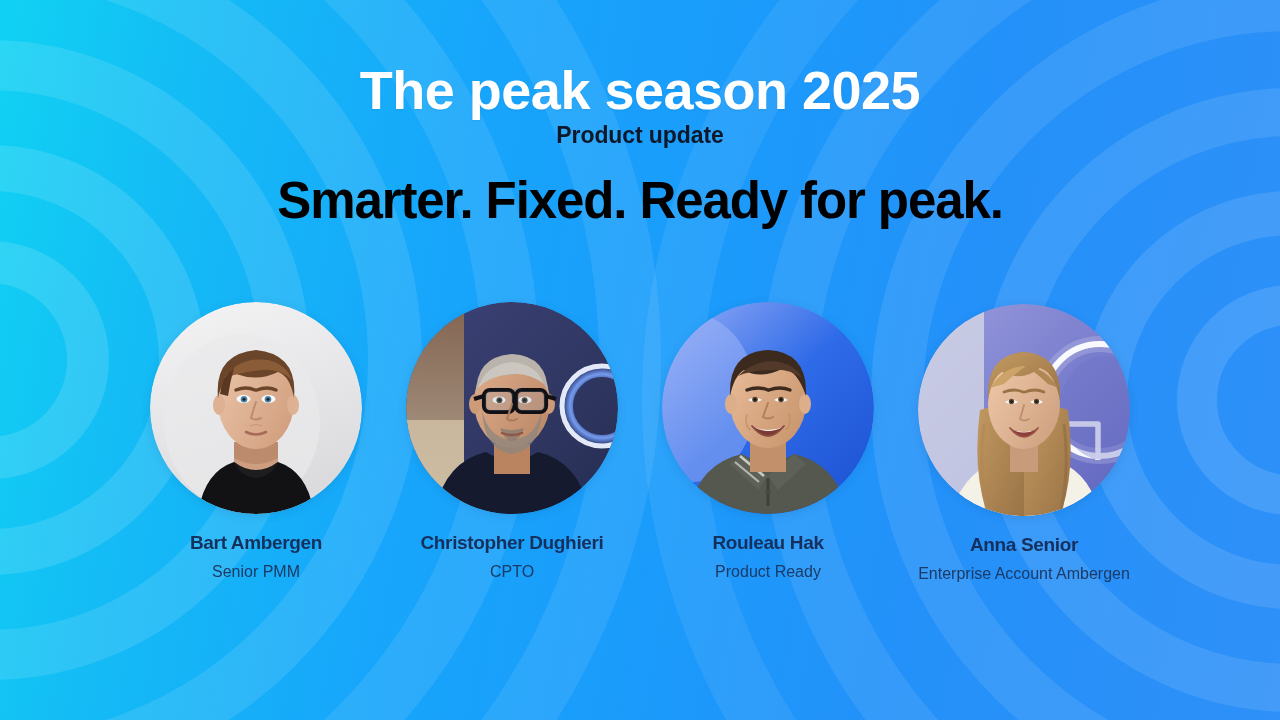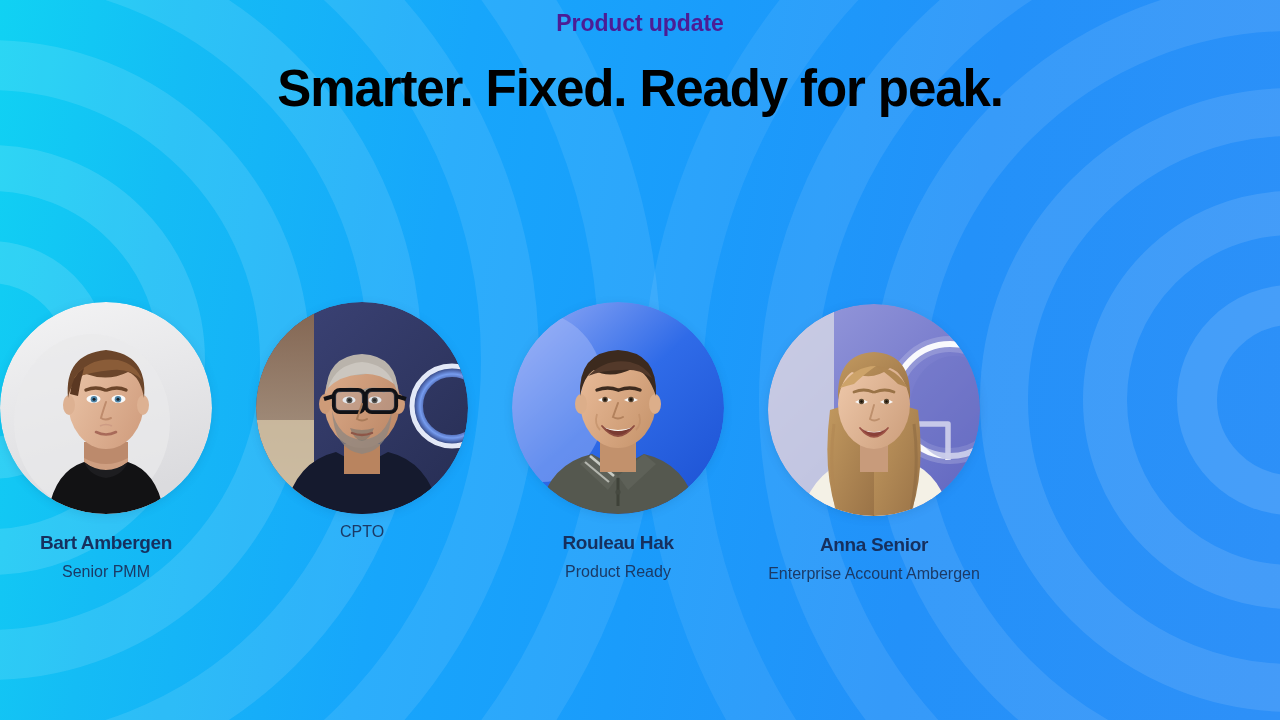--- a/index.html
+++ b/index.html
@@ -25,34 +25,34 @@
     display:flex; flex-direction:column; align-items:center;
   }
 
   #title {
     margin-top:62px;
     font-size:54px; font-weight:700; letter-spacing:-0.5px;
     color:#FFFFFF; line-height:1.05;
     text-shadow:0 1px 2px rgba(0,60,120,.10);
   }
   #subtitle {
-    margin-top:10px;
+    margin-top:3px;
     font-size:23px; font-weight:700; letter-spacing:-0.1px;
-    color:#4c1d95;
+    color:#0f172a;
   }
   #headline {
     margin-top:24px;
     font-size:51px; font-weight:700; letter-spacing:-1.1px;
     color:#000000; line-height:1.1;
   }
 
   
   #speakers {
     position:absolute; top:302px; left:0; right:0;
-    display:flex; align-items:flex-start;
+    display:flex; justify-content:center; align-items:flex-start;
     gap:44px;
   }
   .speaker { width:212px; display:flex; flex-direction:column; align-items:center; }
   .avatar {
     width:212px; height:212px; border-radius:50%;
     overflow:hidden; position:relative;
     box-shadow:0 2px 10px rgba(10,60,110,.13);
   }
   .avatar svg { display:block; width:212px; height:212px; }
   .sp-name {
@@ -97,20 +97,21 @@
         <circle cx="1292" cy="400" r="395" fill="none" stroke="#FFFFFF" stroke-opacity="0.095" stroke-width="52"></circle>
         <circle cx="1292" cy="400" r="288" fill="none" stroke="#FFFFFF" stroke-opacity="0.105" stroke-width="48"></circle>
         <circle cx="1292" cy="400" r="187" fill="none" stroke="#FFFFFF" stroke-opacity="0.115" stroke-width="44"></circle>
         <circle cx="1292" cy="400" r="95" fill="none" stroke="#FFFFFF" stroke-opacity="0.125" stroke-width="40"></circle>
       </g>
     </g>
   </svg>
 </div>
 
 <div id="content">
+  <div id="title">The peak season 2025</div>
   <div id="subtitle">Product update</div>
   <div id="headline">Smarter. Fixed. Ready for peak.</div>
 </div>
 
 <div id="speakers">
 
   <div class="speaker sp-1">
     <div class="avatar">
       <svg viewBox="0 0 212 212">
         <defs>
@@ -233,20 +234,21 @@
           </g>
           <rect x="79" y="89" width="28" height="20" rx="5" fill="#8FA6C8" opacity=".18"></rect>
           <rect x="111" y="89" width="28" height="20" rx="5" fill="#8FA6C8" opacity=".18"></rect>
 
           <path d="M106 102 q-4 12 -5 15 q5 3 10 0" stroke="#A87A58" stroke-width="2" fill="none" stroke-linecap="round"></path>
 
           <path d="M96 131 q10 4 20 0" stroke="#8E5647" stroke-width="2.4" fill="none" stroke-linecap="round"></path>
         </g>
       </svg>
     </div>
+    <div class="sp-name">Christopher Dughieri</div>
     <div class="sp-role">CPTO</div>
   </div>
 
   <div class="speaker sp-3">
     <div class="avatar">
       <svg viewBox="0 0 212 212">
         <defs>
           <linearGradient id="b3bg" x1="0.1" y1="0" x2="1" y2="1">
             <stop offset="0" stop-color="#8FA8F5"></stop>
               <stop offset="0.45" stop-color="#2F6BE8"></stop>

